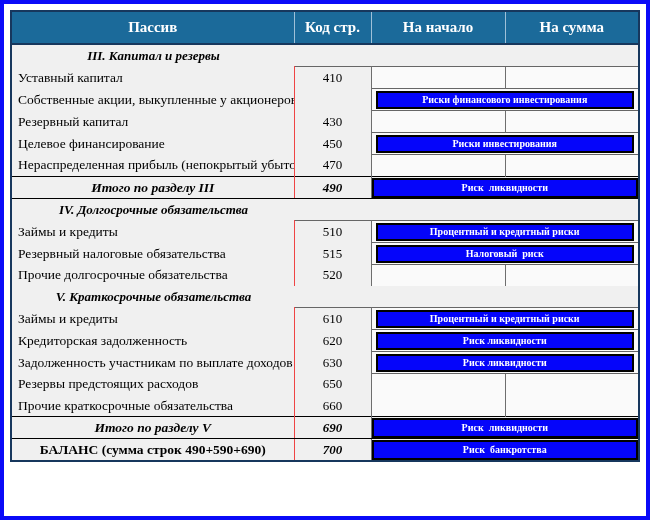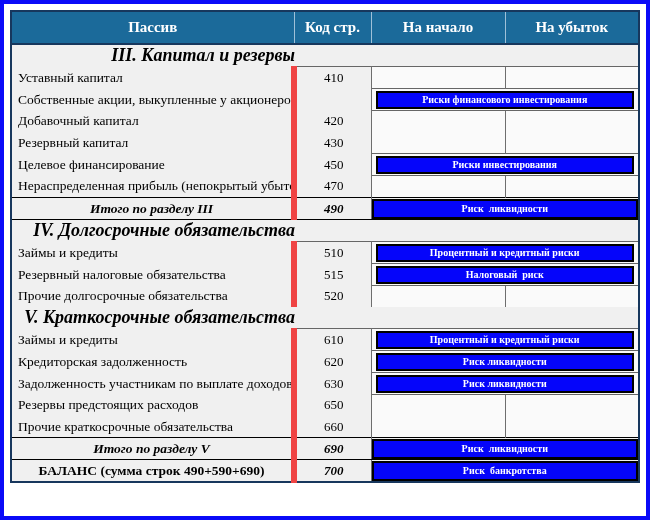--- a/index.html
+++ b/index.html
@@ -16,42 +16,42 @@
     background:#F0F0F0;
   }
   th {
     background:#1B6A9A; color:#FFFFFF; font-weight:bold; font-size:15px;
     height:31px; padding:0; text-align:center;
     border-bottom:2px solid #17375D;
   }
   th + th { border-left:1px solid #9FC0D8; }
   td { height:21px; padding:0; font-size:13.5px; color:#000000; }
   td.passive {
-    padding-left:6px; border-right:6px solid #ef4444;
+    padding-left:6px; border-right:1px solid #ef4444;
     white-space:nowrap; overflow:hidden;
   }
   td.code { text-align:center; border-right:1px solid #6E6E6E; font-size:13px; }
   td.val  { background:#FAFAFA; }
   td.v2   { border-left:1px solid #6E6E6E; }
   td.bt   { border-top:1px solid #666666; }
   td.bcell {
     background:#FAFAFA; padding:0 1px;
     border-top:1px solid #666666; border-bottom:1px solid #666666;
   }
   .banner {
     background:#0505FA; border:2px solid #000000;
     color:#FFFFFF; font-weight:bold; font-size:10px;
     text-align:center; height:14px; line-height:14px;
     margin:1px 3px; white-space:pre;
   }
   .banner.flush { margin:0; height:16px; line-height:16px; }
   tr.section-row td { border:none; }
   .section-title {
-    width:283px; text-align:right;
-    font-weight:bold; font-style:italic; font-size:18px;
+    width:283px; text-align:center;
+    font-weight:bold; font-style:italic; font-size:13px;
   }
   tr.total-row td { border-top:1px solid #000000; border-bottom:1px solid #000000; }
   td.total-label { text-align:center; font-style:italic; font-weight:bold; padding-left:0; }
   td.total-code  { font-style:italic; font-weight:bold; }
   td.balance-label { text-align:center; font-weight:bold; padding-left:0; }
   td.tcell { padding:0; }
 </style>
 </head>
 <body>
 
@@ -62,46 +62,40 @@
         <col style="width:77px">
         <col style="width:134px">
         <col style="width:134px">
     </colgroup>
 
     <tbody>
         <tr>
       <th>Пассив</th>
       <th>Код стр.</th>
       <th>На начало</th>
-      <th>На убыток</th>
+      <th>На сумма</th>
     </tr>
 
     <tr class="section-row">
       <td colspan="4">
             <div class="section-title">III. Капитал и резервы</div>
           </td>
     </tr>
     <tr>
       <td class="passive">Уставный капитал</td>
       <td class="code bt">410</td>
       <td class="val bt"></td>
       <td class="val v2 bt"></td>
     </tr>
     <tr>
       <td class="passive">Собственные акции, выкупленные у акционеров</td>
       <td class="code"></td>
       <td class="bcell" colspan="2">
         <div class="banner">Риски финансового инвестирования</div>
       </td>
-    </tr>
-    <tr>
-      <td class="passive">Добавочный капитал</td>
-      <td class="code">420</td>
-      <td class="val"></td>
-      <td class="val v2"></td>
     </tr>
     <tr>
       <td class="passive">Резервный капитал</td>
       <td class="code">430</td>
       <td class="val"></td>
       <td class="val v2"></td>
     </tr>
     <tr>
       <td class="passive">Целевое финансирование</td>
       <td class="code">450</td>

